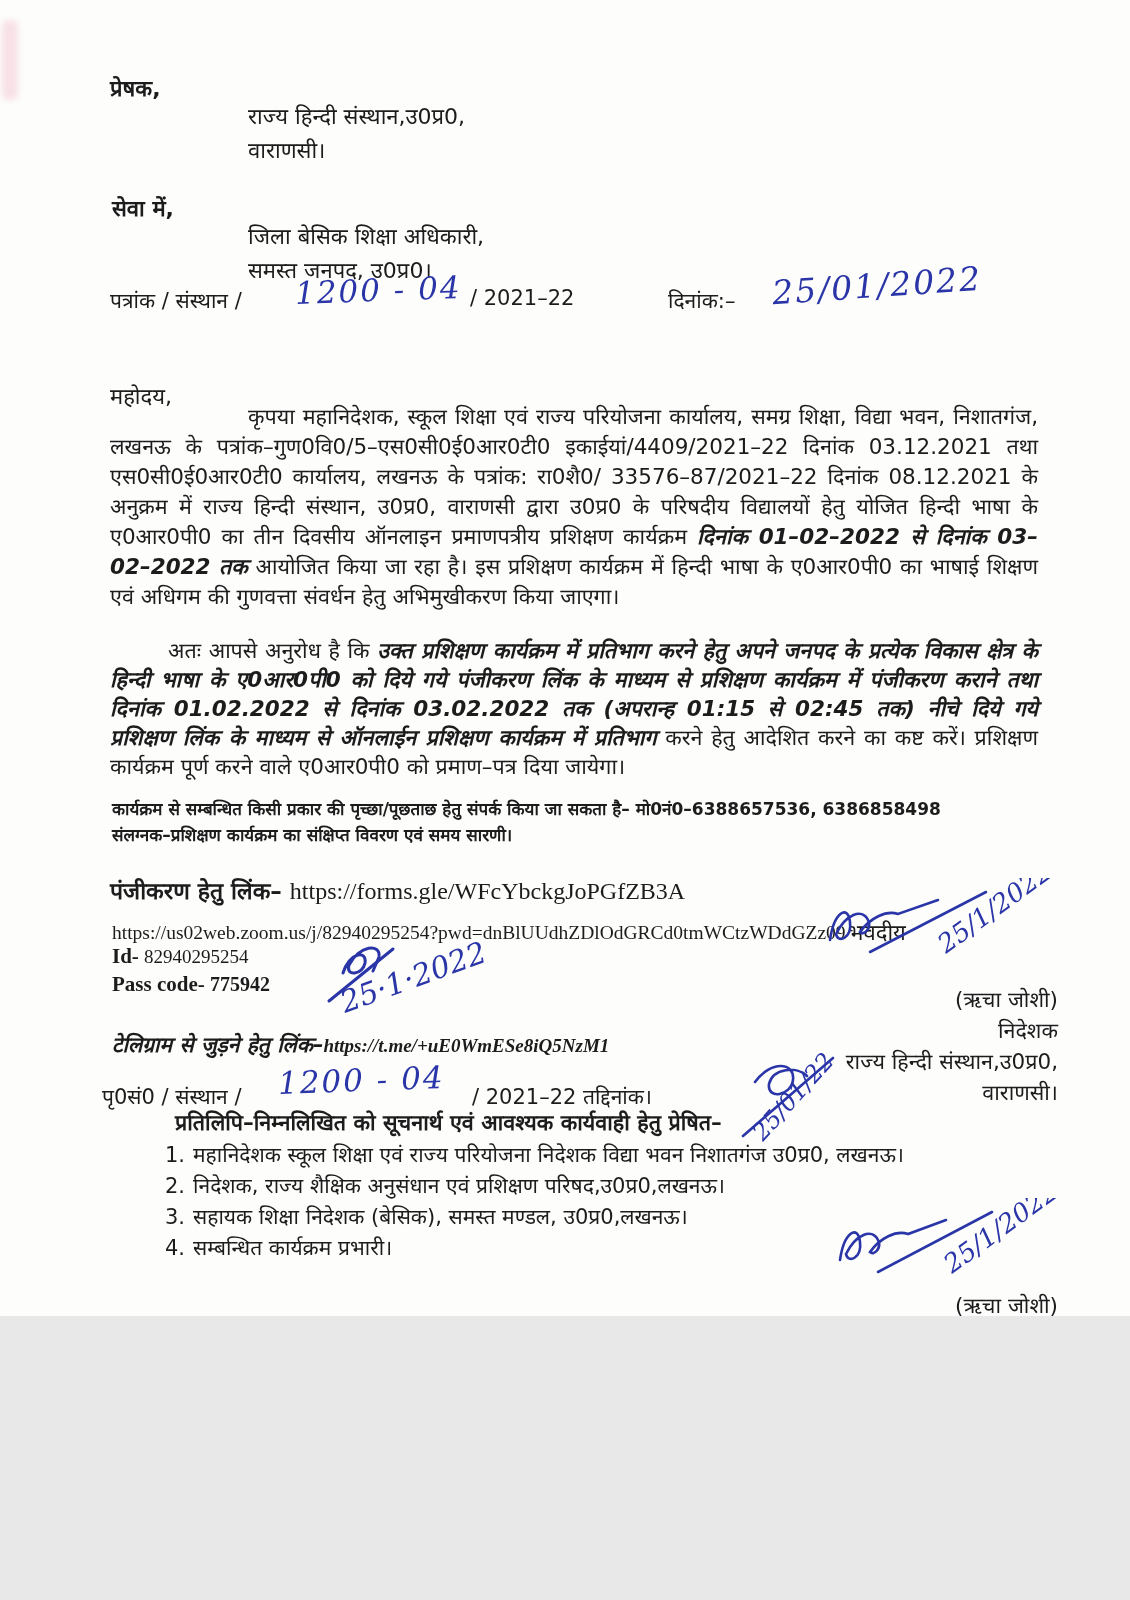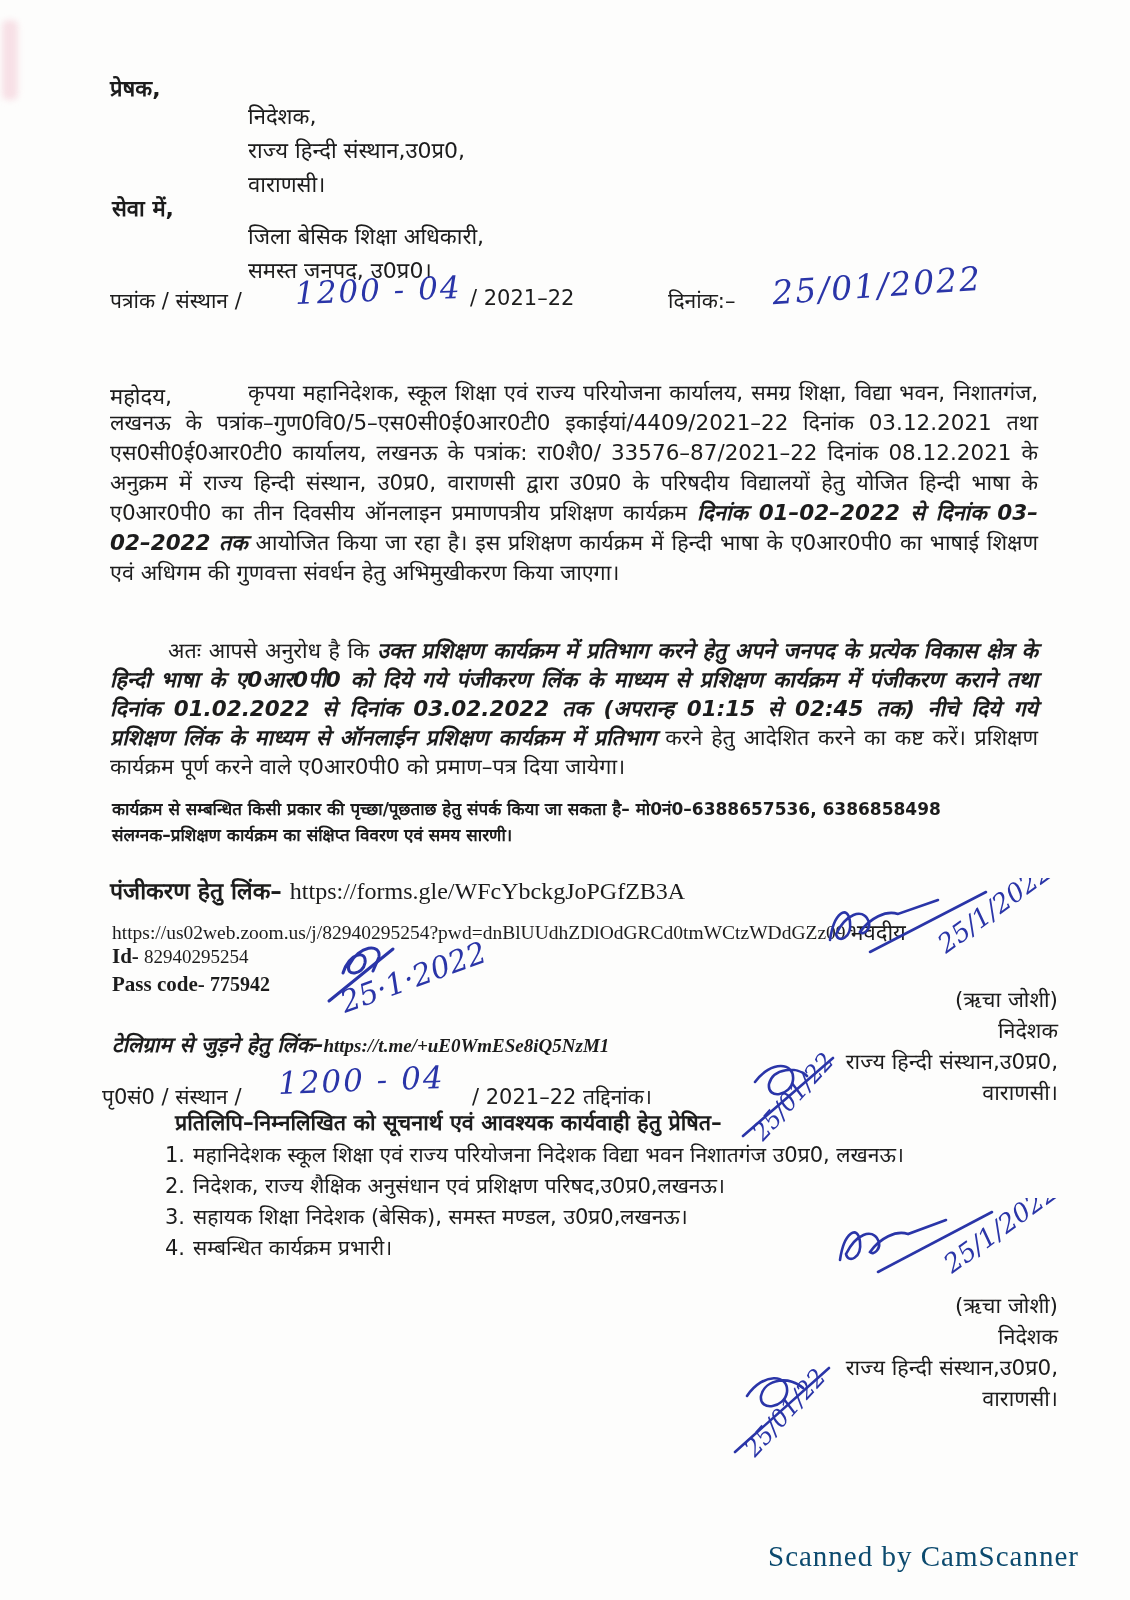--- a/index.html
+++ b/index.html
@@ -1,18 +1,18 @@
 <!DOCTYPE html>
 <html><head>
 <meta charset="utf-8">
 <style>
   html,body{margin:0;padding:0;background:#e8e8e8;}
   .page{
     position:relative;
-    width:1130px;height:1600px;
+    width:1130px;height:1316px;
     margin:0 auto;
     background:#fdfdfc;
     font-family:"DejaVu Sans","Liberation Sans",sans-serif;
     color:#1c1c1c;
     overflow:hidden;
   }
   .abs{position:absolute;}
   .lbl{font-size:22px;font-weight:bold;}
   .addr{font-size:22px;line-height:34px;}
   .refline{font-size:21px;}
@@ -53,41 +53,40 @@
 </style>
 </head>
 <body>
 
 <div class="page">
 
   <div class="abs edgeartifact" style="left:2px;top:20px;"></div>
 
   <div class="abs lbl" style="left:110px;top:72px;">प्रेषक,</div>
   <div class="abs addr" style="left:248px;top:100px;">
-    <div>निदेशक,</div>
     <div>राज्य हिन्दी संस्थान,उ0प्र0,</div>
     <div>वाराणसी।</div>
   </div>
 
   <div class="abs lbl" style="left:112px;top:192px;">सेवा में,</div>
   <div class="abs addr" style="left:248px;top:220px;">
     <div>जिला बेसिक शिक्षा अधिकारी,</div>
     <div>समस्त जनपद, उ0प्र0।</div>
   </div>
 
   <div class="abs refline" style="left:110px;top:286px;">पत्रांक / संस्थान /</div>
   <div class="abs hw" style="left:295px;top:272px;font-size:31px;transform:rotate(-2deg);">1200 - 04</div>
   <div class="abs refline" style="left:470px;top:286px;">/ 2021–22</div>
   <div class="abs refline" style="left:668px;top:286px;">दिनांक:–</div>
   <div class="abs hw" style="left:772px;top:266px;font-size:33px;transform:rotate(-4deg);">25/01/2022</div>
 
 
   <div class="abs" style="left:110px;top:380px;font-size:22px;">महोदय,</div>
 
-  <div class="abs bodytxt" style="left:110px;top:378px;width:928px;text-indent:138px;">
+  <div class="abs bodytxt" style="left:110px;top:402px;width:928px;text-indent:138px;">
     <span>कृपया महानिदेशक, स्कूल शिक्षा एवं राज्य परियोजना कार्यालय, समग्र शिक्षा, विद्या भवन, निशातगंज, लखनऊ के पत्रांक–गुण0वि0/5–एस0सी0ई0आर0टी0 इकाईयां/4409/2021–22 दिनांक 03.12.2021 तथा एस0सी0ई0आर0टी0 कार्यालय, लखनऊ के पत्रांक: रा0शै0/ 33576–87/2021–22 दिनांक 08.12.2021 के अनुक्रम में राज्य हिन्दी संस्थान, उ0प्र0, वाराणसी द्वारा उ0प्र0 के परिषदीय विद्यालयों हेतु योजित हिन्दी भाषा के ए0आर0पी0 का तीन दिवसीय ऑनलाइन प्रमाणपत्रीय प्रशिक्षण कार्यक्रम </span><span class="em">दिनांक 01–02–2022 से दिनांक 03–02–2022 तक</span><span> आयोजित किया जा रहा है। इस प्रशिक्षण कार्यक्रम में हिन्दी भाषा के ए0आर0पी0 का भाषाई शिक्षण एवं अधिगम की गुणवत्ता संवर्धन हेतु अभिमुखीकरण किया जाएगा।</span>
   </div>
 
   <div class="abs bodytxt" style="left:110px;top:636px;width:928px;text-indent:58px;line-height:29px;">
     <span>अतः आपसे अनुरोध है कि </span><span class="em">उक्त प्रशिक्षण कार्यक्रम में प्रतिभाग करने हेतु अपने जनपद के प्रत्येक विकास क्षेत्र के हिन्दी भाषा के ए0आर0पी0 को दिये गये पंजीकरण लिंक के माध्यम से प्रशिक्षण कार्यक्रम में पंजीकरण कराने तथा दिनांक 01.02.2022 से दिनांक 03.02.2022 तक (अपरान्ह 01:15 से 02:45 तक) नीचे दिये गये प्रशिक्षण लिंक के माध्यम से ऑनलाईन प्रशिक्षण कार्यक्रम में प्रतिभाग</span><span> करने हेतु आदेशित करने का कष्ट करें। प्रशिक्षण कार्यक्रम पूर्ण करने वाले ए0आर0पी0 को प्रमाण–पत्र दिया जायेगा।</span>
   </div>
 
   <div class="abs smalltxt" style="left:112px;top:796px;width:930px;">
     <div>कार्यक्रम से सम्बन्धित किसी प्रकार की पृच्छा/पूछताछ हेतु संपर्क किया जा सकता है– मो0नं0–6388657536, 6386858498</div>
     <div>संलग्नक–प्रशिक्षण कार्यक्रम का संक्षिप्त विवरण एवं समय सारणी।</div>

